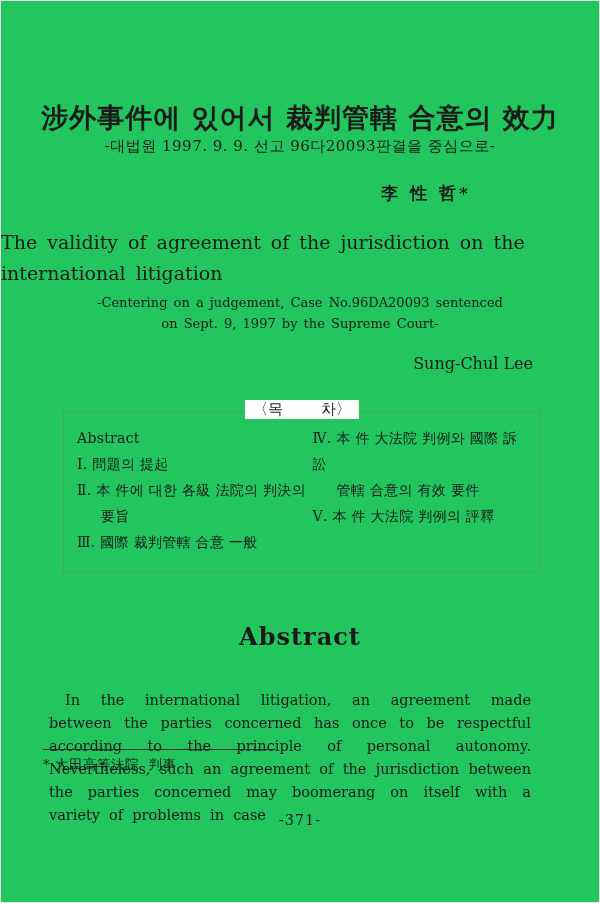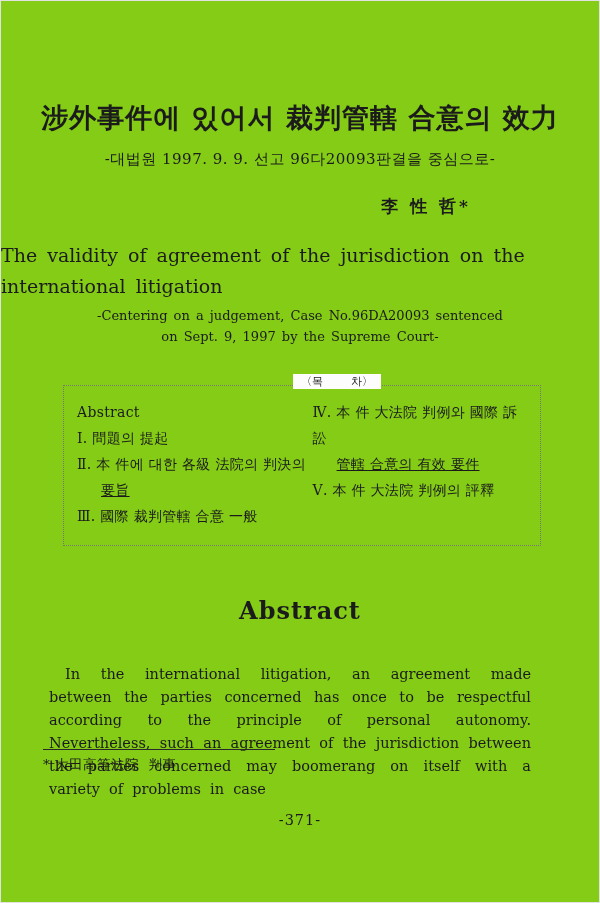--- a/index.html
+++ b/index.html
@@ -5,37 +5,37 @@
   html, body {
     margin: 0;
     padding: 0;
     background: #ffffff;
   }
   .page {
     position: relative;
     width: 600px;
     height: 903px;
     margin: 0 auto;
-    background: #84cc16;
+    background: #22c55e;
     border: 1px solid #e2e2e2;
     box-sizing: border-box;
     font-family: "DejaVu Serif", "Liberation Serif", serif;
     color: #1b1b1b;
     overflow: hidden;
   }
   .title-ko {
     padding-top: 100px;
     text-align: center;
     font-size: 27px;
     font-weight: bold;
     letter-spacing: 1px;
     line-height: 34px;
   }
   .subtitle-ko {
-    margin-top: 15px;
+    margin-top: 2px;
     text-align: center;
     font-size: 15px;
     letter-spacing: 0.5px;
   }
   .author-ko {
     margin-top: 26px;
     text-align: right;
     padding-right: 128px;
     font-size: 17px;
     font-weight: bold;
@@ -70,34 +70,33 @@
     padding: 13px 10px 16px 13px;
     font-size: 14px;
   }
   .toc-header {
     position: absolute;
     top: -12px;
     left: 50%;
     transform: translateX(-50%);
     background: #fdfdfd;
     padding: 0 8px;
-    font-size: 11px;
+    font-size: 15px;
     white-space: pre;
-    margin-left: 35px;
   }
   .toc-cols {
     display: flex;
   }
   .toc-col {
     line-height: 26px;
     letter-spacing: 0.3px;
   }
   .toc-col.left  { width: 52%; }
   .toc-col.right { width: 48%; }
-  .toc-line.indent { padding-left: 24px; text-decoration: underline; }
+  .toc-line.indent { padding-left: 24px; }
   .abstract-heading {
     margin-top: 50px;
     text-align: center;
     font-size: 24px;
     font-weight: bold;
     letter-spacing: 1px;
   }
   .abstract-body {
     margin: 38px 68px 0 48px;
     font-size: 14.5px;
@@ -146,20 +145,21 @@
   <div class="title-en">
     <div>The validity of agreement of the jurisdiction on the</div>
     <div>international litigation</div>
   </div>
 
   <div class="subtitle-en">
     <div>-Centering on a judgement, Case No.96DA20093 sentenced</div>
     <div>on Sept. 9, 1997 by the Supreme Court-</div>
   </div>
 
+  <div class="author-en">Sung-Chul Lee</div>
 
   <div class="toc-box">
     <div class="toc-header">〈목        차〉</div>
     <div class="toc-cols">
       <div class="toc-col left">
         <div class="toc-line">Abstract</div>
         <div class="toc-line">Ⅰ. 問題의 提起</div>
         <div class="toc-line">Ⅱ. 本 件에 대한 各級 法院의 判決의</div>
         <div class="toc-line indent">要旨</div>
         <div class="toc-line">Ⅲ. 國際 裁判管轄 合意 一般</div>

